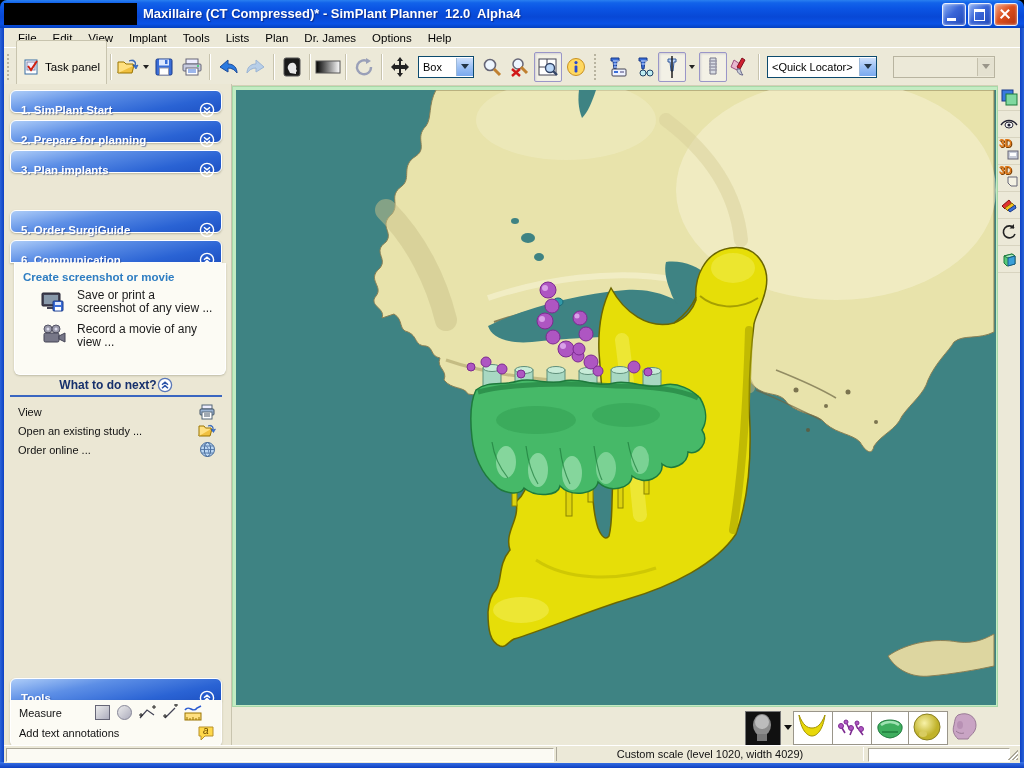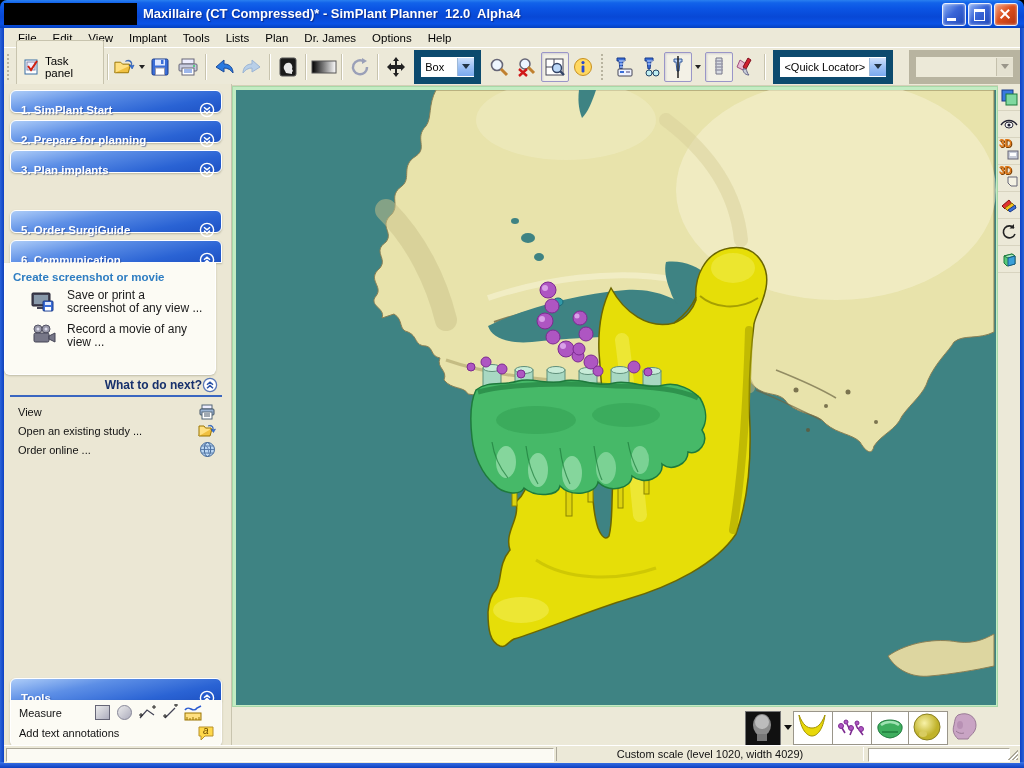--- a/index.html
+++ b/index.html
@@ -28,41 +28,41 @@
   .menu-item{font-size:11.5px;color:#000;padding:2px 8px;cursor:default;}
   
   .toolbar{position:absolute;left:4px;top:47px;width:1016px;height:37px;background:#ece9d8;
     border-top:1px solid #fff;border-bottom:1px solid #d4d0b8;display:flex;align-items:center;}
   .grip{width:4px;height:26px;margin:0 3px;border-left:2px dotted #b8b4a0;}
   .tbtn{height:28px;min-width:26px;display:flex;align-items:center;justify-content:center;border:1px solid transparent;border-radius:2px;}
   .tbtn.pressed{border:1px solid #9a96c8;background:#f3f1e6;box-shadow:inset 1px 1px 2px rgba(120,120,160,.25);}
   .tbtn.labelbtn{padding:12px 6px;gap:4px;font-size:11.5px;border:1px solid #c8c4ae;background:#f1eedd;}
   .sep{width:1px;height:26px;background:#c8c4ae;border-right:1px solid #fff;margin:0 3px;}
   .dotsep{width:2px;height:26px;border-left:2px dotted #b8b4a0;margin:0 4px;}
-  .combo{height:20px;background:#fff;border:7px solid #0c4a6e;display:flex;align-items:center;font-size:11px;position:relative;}
+  .combo{height:20px;background:#fff;border:1px solid #0c4a6e;display:flex;align-items:center;font-size:11px;position:relative;}
   .combo .val{padding:0 4px;white-space:nowrap;overflow:hidden;flex:1;}
   .combo .arrowbox{width:16px;height:18px;background:linear-gradient(180deg,#cfe0fb,#9dc1f5 50%,#7aa9ee);border-left:1px solid #9db9d9;display:flex;align-items:center;justify-content:center;}
   .combo.disabled{background:#ece9d8;border-color:#b8b4a0;color:#9a968a;}
   .combo.disabled .arrowbox{background:#e4e1d0;border-left:1px solid #c4c0ac;}
   .tri-down{width:0;height:0;border-left:4px solid transparent;border-right:4px solid transparent;border-top:5px solid #234;}
   .combo.disabled .tri-down{border-top-color:#9a968a;}
   .dd-arrow{width:0;height:0;border-left:3.5px solid transparent;border-right:3.5px solid transparent;border-top:4px solid #222;margin-left:3px;}
   
   .sidebar{position:absolute;left:4px;top:84px;width:228px;height:661px;background:#ebe7d4;border-right:1px solid #c8c4ae;box-sizing:border-box;}
   .spanel-head{position:absolute;left:6px;width:212px;height:23px;border-radius:6px;
     background:linear-gradient(168deg,#aecdf8 0%,#5d8fe6 35%,#2a63d4 75%,#1e52c4 100%);
     display:flex;align-items:center;justify-content:space-between;padding:17px 6px 0 10px;box-sizing:border-box;
     border:1px solid #fff;box-shadow:0 1px 2px rgba(90,90,60,.35);}
   .spanel-head .lbl{color:#fff;font-weight:bold;font-size:11.5px;text-shadow:1px 1px 1px rgba(10,40,120,.5);}
-  .comm-panel{position:absolute;left:0;top:179px;width:212px;height:112px;background:#fcfbf4;
+  .comm-panel{position:absolute;left:10px;top:179px;width:212px;height:112px;background:#fcfbf4;
     border:1px solid #fff;border-top:none;border-radius:0 0 6px 6px;box-shadow:0 1px 2px rgba(90,90,60,.3);box-sizing:border-box;}
   .comm-title{position:absolute;left:8px;top:8px;color:#2e7dc2;font-weight:bold;font-size:11.5px;}
   .comm-item-icon{position:absolute;left:26px;width:26px;height:24px;}
   .comm-item-text{position:absolute;left:62px;width:138px;font-size:12px;color:#1a1a1a;line-height:13px;}
-  .wn-head{position:absolute;left:6px;top:292px;width:212px;height:18px;display:flex;align-items:center;justify-content:flex-end;padding:0 4px;box-sizing:border-box;}
+  .wn-head{position:absolute;left:6px;top:292px;width:212px;height:18px;display:flex;align-items:center;justify-content:center;padding:0 4px;box-sizing:border-box;}
   .wn-title{color:#16306c;font-weight:bold;font-size:12px;}
   .wn-line{position:absolute;left:6px;top:311px;width:212px;height:2px;background:#3a66c0;}
   .wn-item{position:absolute;left:6px;width:212px;height:19px;display:flex;align-items:center;justify-content:space-between;padding:0 6px 0 8px;box-sizing:border-box;}
   .wn-item .lbl{font-size:11px;color:#111;}
   .tools-head-top{top:594px;}
   .tools-panel{position:absolute;left:6px;top:616px;width:212px;height:47px;background:#fcfbf4;border:1px solid #fff;border-top:none;
     border-radius:0 0 6px 6px;box-shadow:0 1px 2px rgba(90,90,60,.3);box-sizing:border-box;}
   .tools-row{position:absolute;left:8px;display:flex;align-items:center;}
   .tools-row .lbl{font-size:11px;color:#111;}
   

